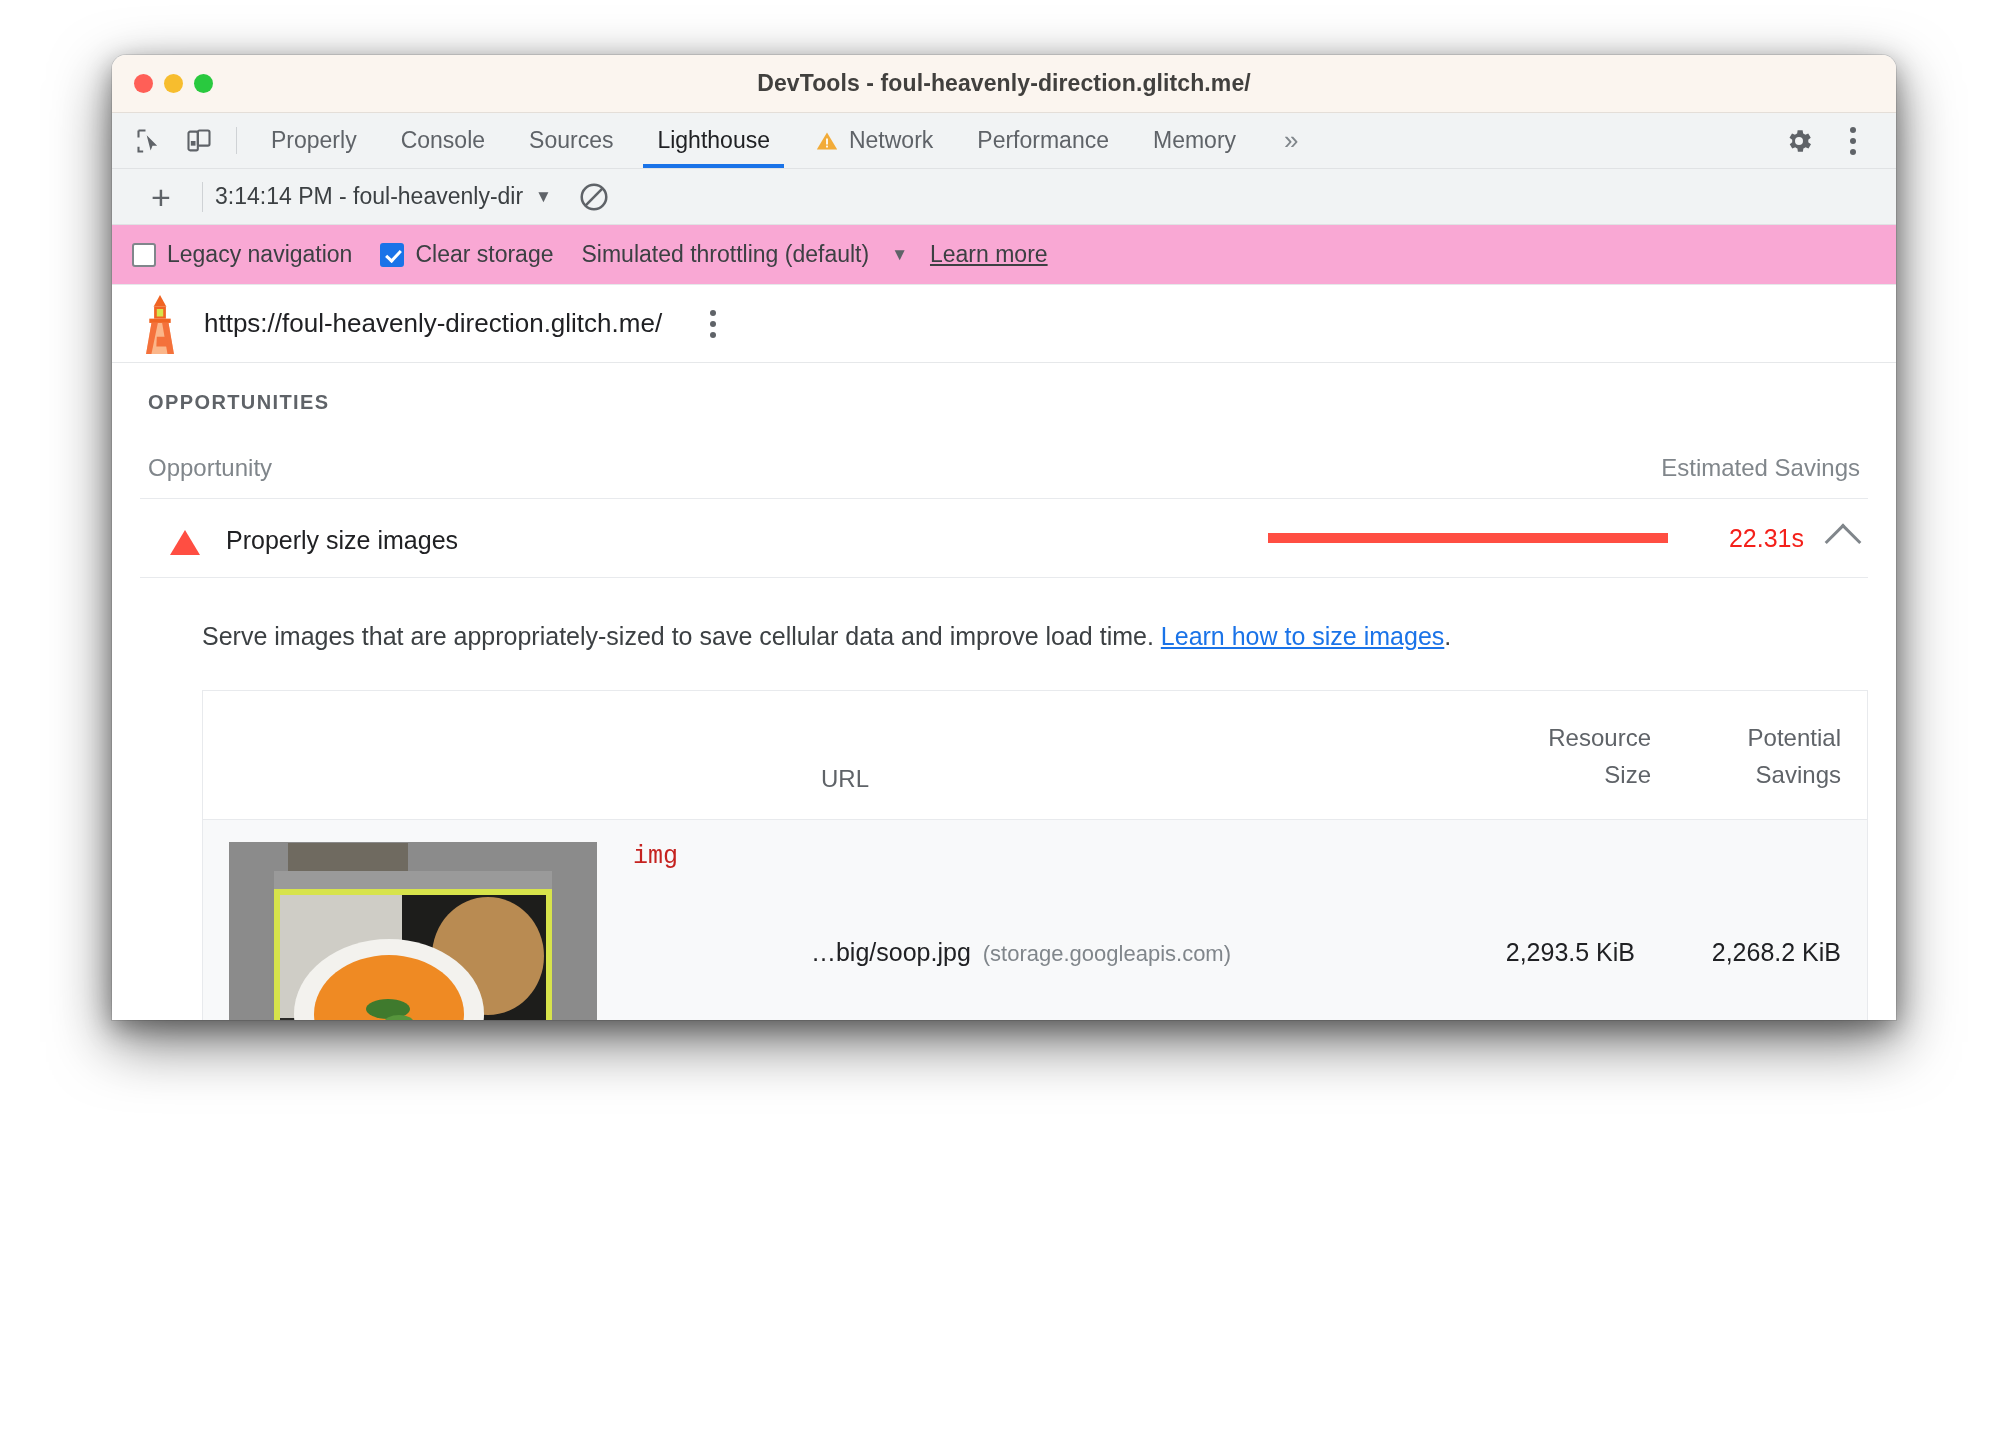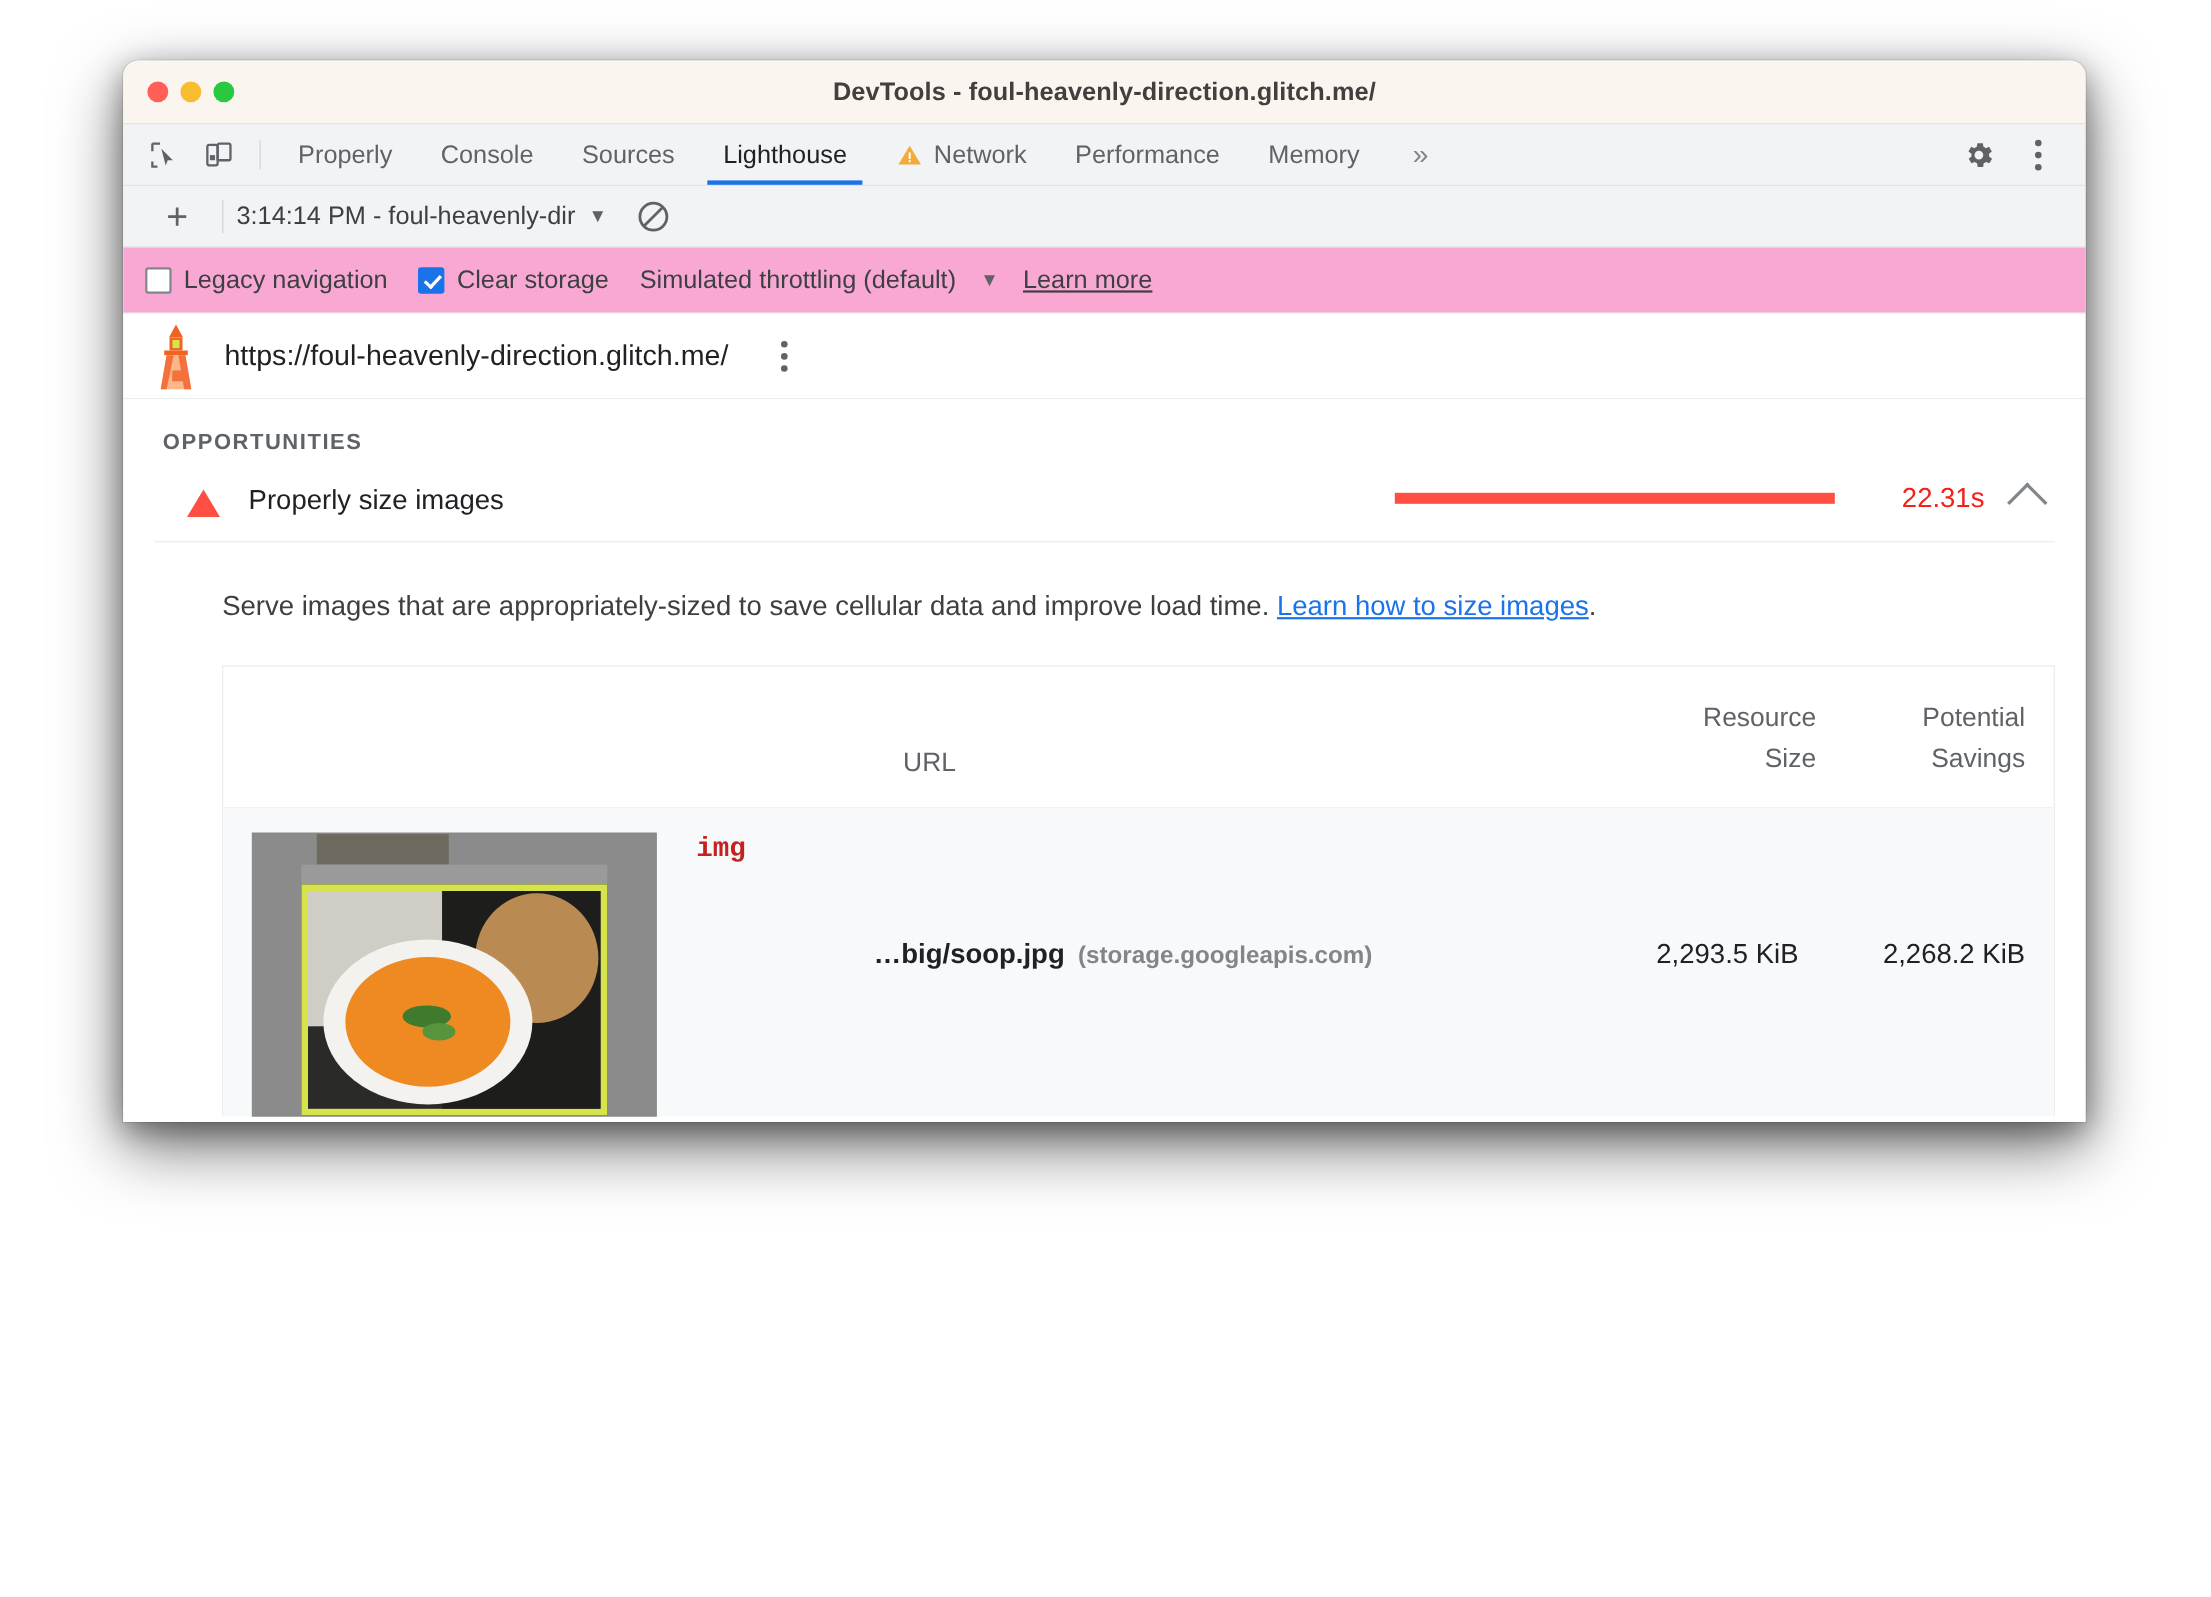--- a/index.html
+++ b/index.html
@@ -223,21 +223,20 @@
     position: absolute; left: 34px; top: 60px; width: 150px; height: 118px;
     background: #ef8a23; border-radius: 50%;
   }
   .thumb .herb1 { position:absolute; left: 86px; top: 104px; width: 44px; height: 20px; background:#3f7a2d; border-radius: 50%; }
   .thumb .herb2 { position:absolute; left: 104px; top: 120px; width: 30px; height: 16px; background:#56953c; border-radius: 50%; }
   .cell-url {
     flex: 1 1 auto;
     padding-left: 36px;
     position: relative;
     min-height: 200px;
-    font-weight: bold;
   }
   .img-tag { font-family: "Liberation Mono", monospace; font-size: 25px; color: #c5221f; }
   .url-line {
     position: absolute; left: 0; right: 0; top: 96px;
     text-align: center;
     white-space: nowrap;
   }
   .url-main { font-size: 25px; color: #202124; }
   .url-host { font-size: 22px; color: #80868b; margin-left: 12px; }
   .cell-num {
@@ -374,20 +373,24 @@
             <i></i>
             <i></i>
             <i></i>
           </span>
       </div>
     </div>
 
     <div class="report">
       <div class="section-title">OPPORTUNITIES</div>
 
+      <div class="opp-head">
+        <span>Opportunity</span>
+        <span>Estimated Savings</span>
+      </div>
 
       <div class="opp-row">
         <span class="tri-warn"></span>
         <span class="opp-name">Properly size images</span>
         <div class="opp-right">
           <div class="sparkbar">
             <div class="fill" style="width: 100%;"></div>
           </div>
           <span class="opp-val">22.31s</span>
           <span class="chev-up"></span>

